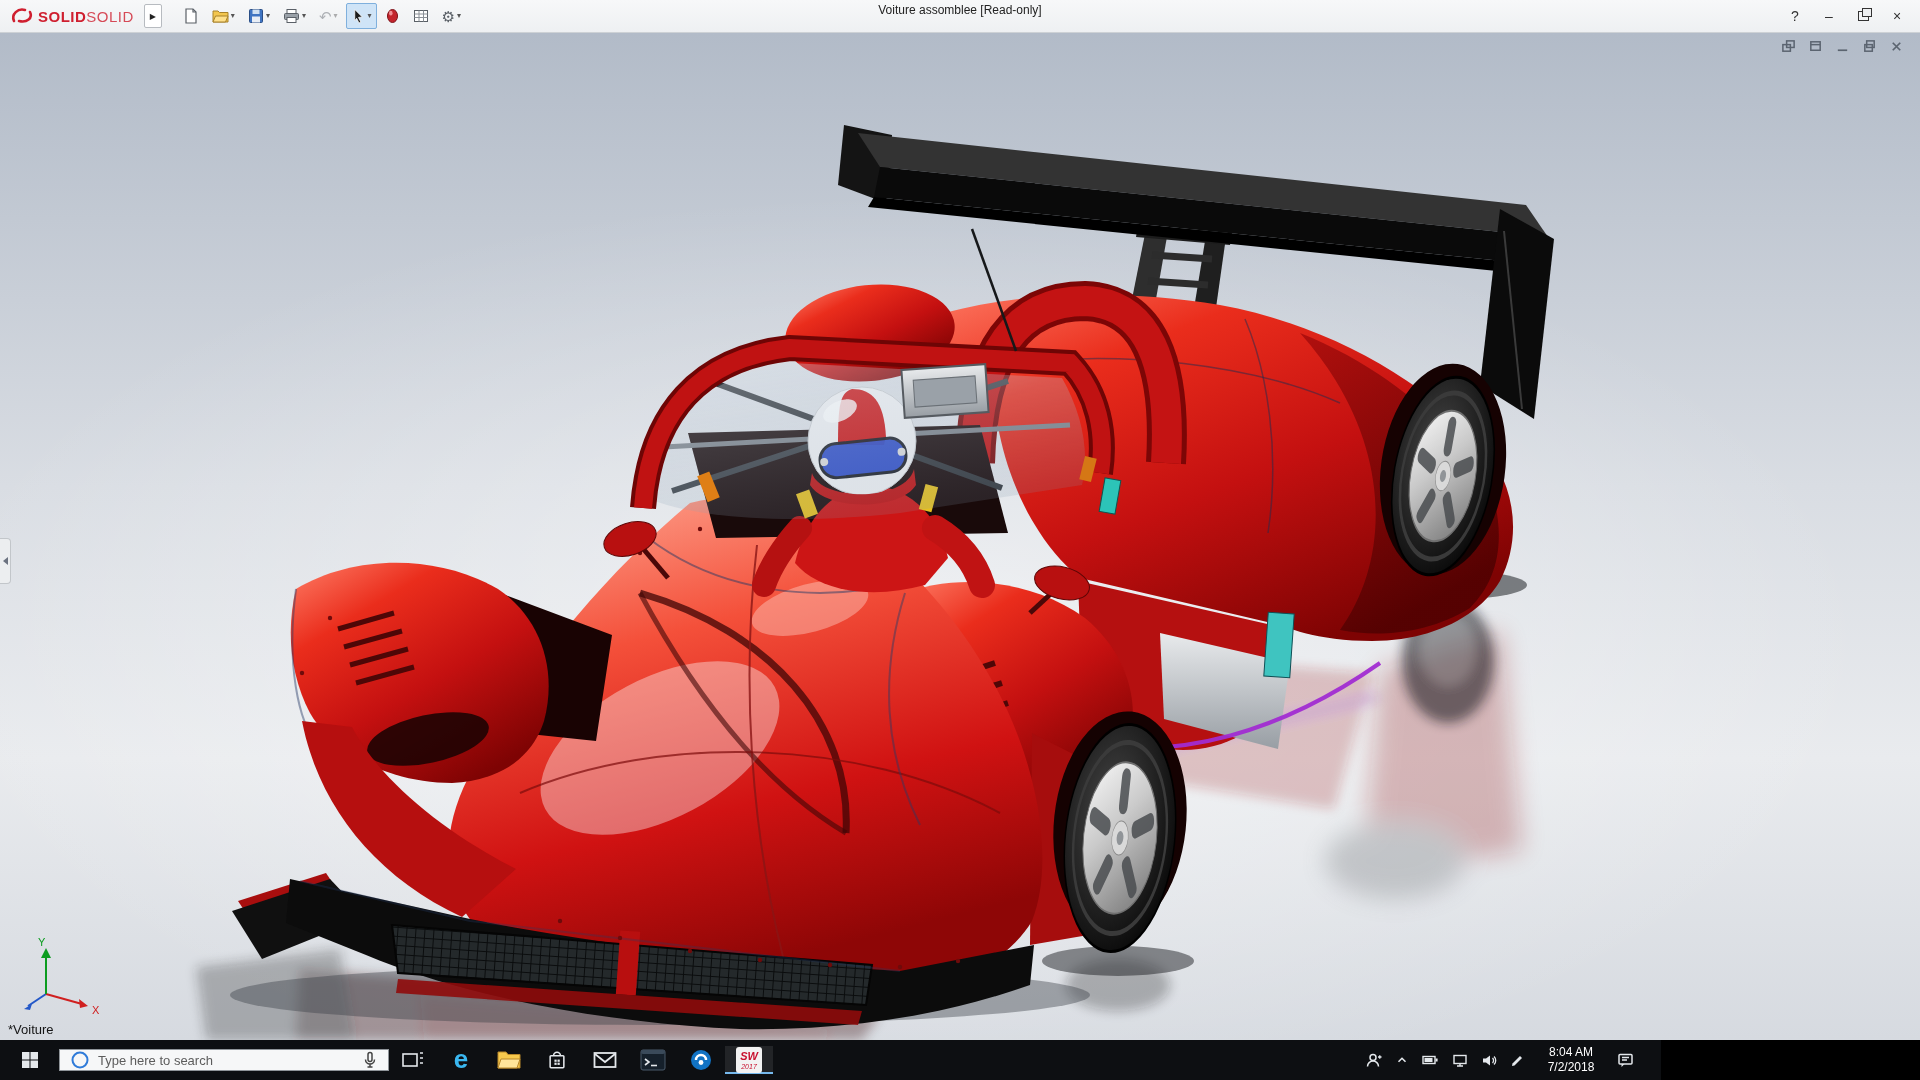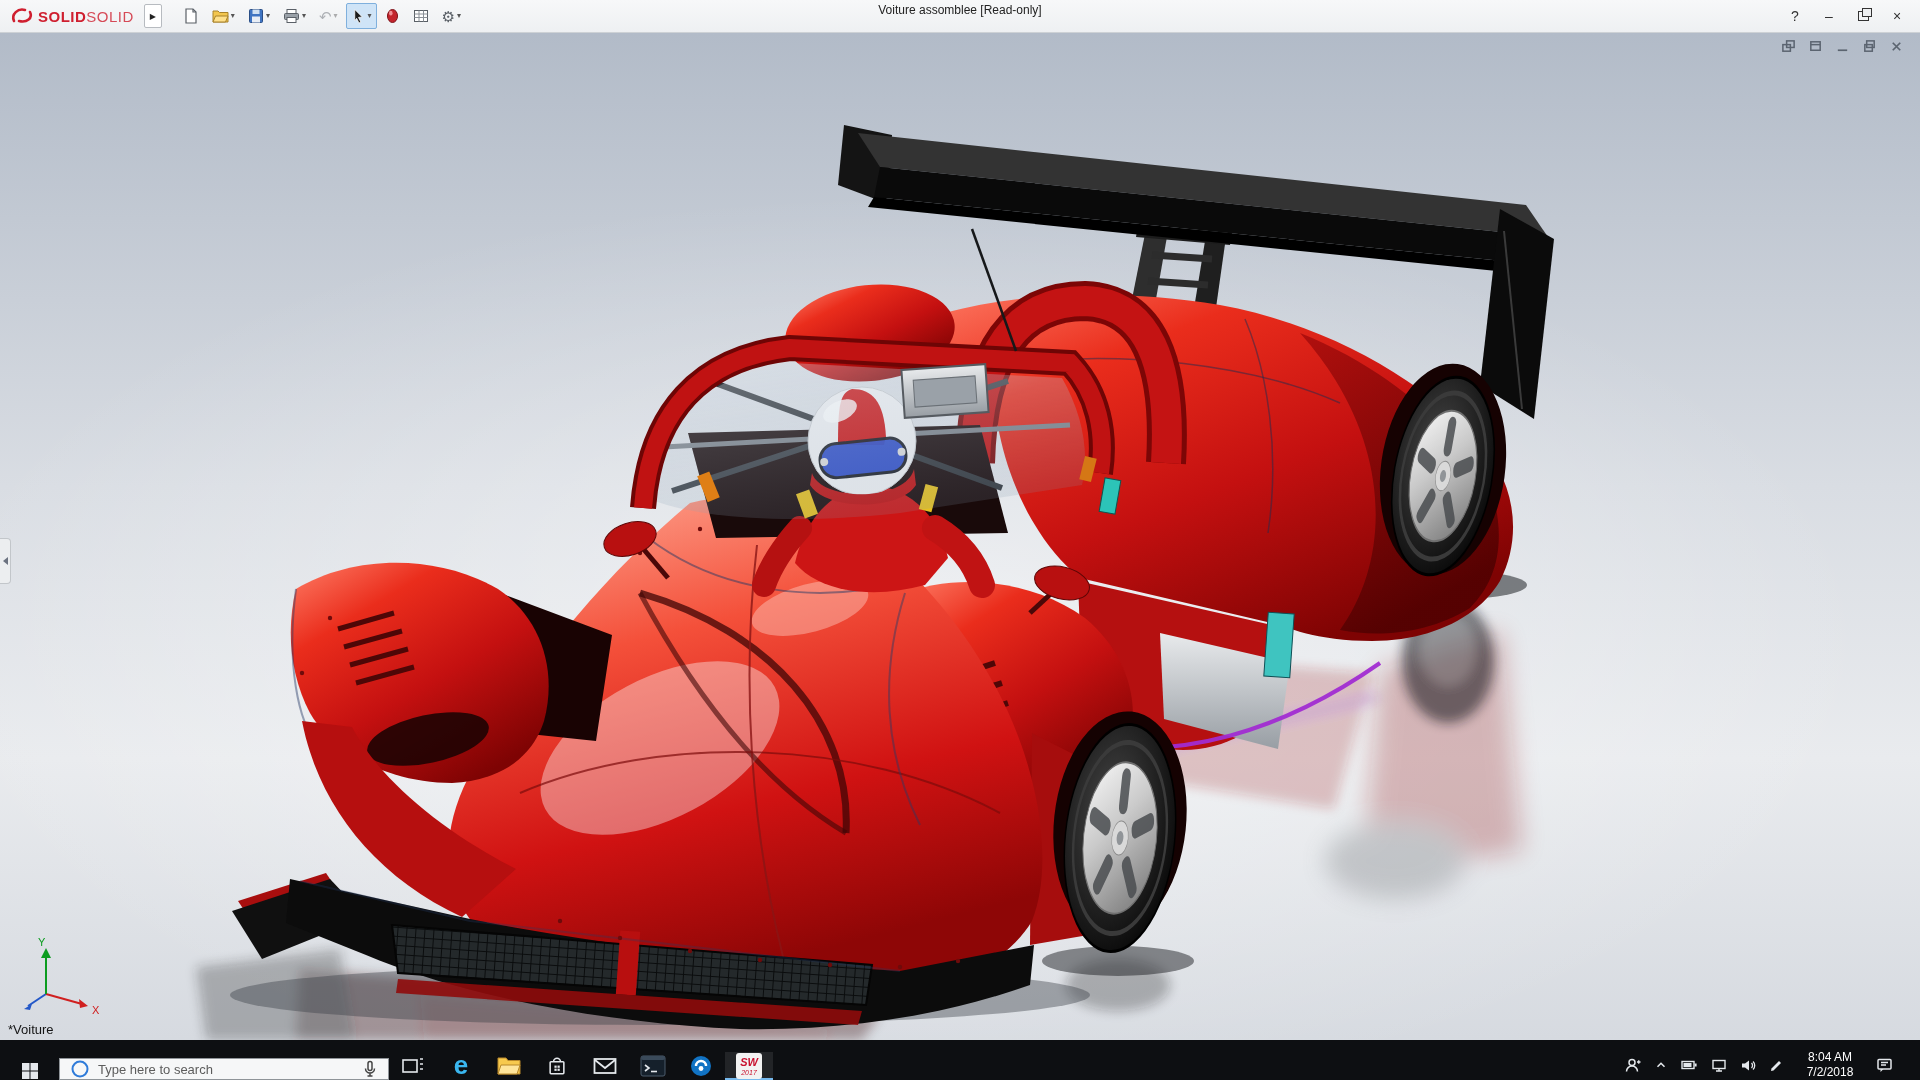--- a/index.html
+++ b/index.html
@@ -40,22 +40,22 @@
   .doc-controls svg { display:block; cursor:pointer; }
   .panel-tab { position:absolute; left:0; top:505px; width:11px; height:46px; background:#eceef0;
     border:1px solid #c2c6ca; border-left:none; border-radius:0 4px 4px 0;
     display:flex; align-items:center; justify-content:center; cursor:pointer; }
   .panel-tab .tri { width:0; height:0; border-top:4px solid transparent; border-bottom:4px solid transparent;
     border-right:5px solid #6b7280; }
   .triad { position:absolute; left:14px; bottom:24px; }
   .view-label { position:absolute; left:8px; bottom:3px; font-size:13px; font-weight:500; color:#141414; }
 
   
-  .taskbar { position:absolute; bottom:0; left:0; width:1920px; height:40px; background:#0d0f12;
-    display:flex; align-items:flex-end; }
+  .taskbar { position:absolute; bottom:0; left:0; width:1661px; height:40px; background:#0d0f12;
+    display:flex; align-items:center; }
   .start { width:59px; display:flex; align-items:center; justify-content:center; background:transparent;
     border:none; cursor:pointer; }
   .searchbox { width:330px; background:#f6f7f8; border:1px solid #8f9499; display:flex; align-items:center;
     padding:0 10px; gap:8px; cursor:text; }
   .searchbox input { flex:1; border:none; outline:none; background:transparent; font-size:13px;
     font-family:"Liberation Sans", sans-serif; color:#222; }
   .searchbox input::placeholder { color:#5c5c5c; }
   .apps { display:flex; align-items:stretch; }
   .tb-app { width:48px; display:flex; align-items:center; justify-content:center; background:transparent;
     border:none; cursor:pointer; position:relative; }

